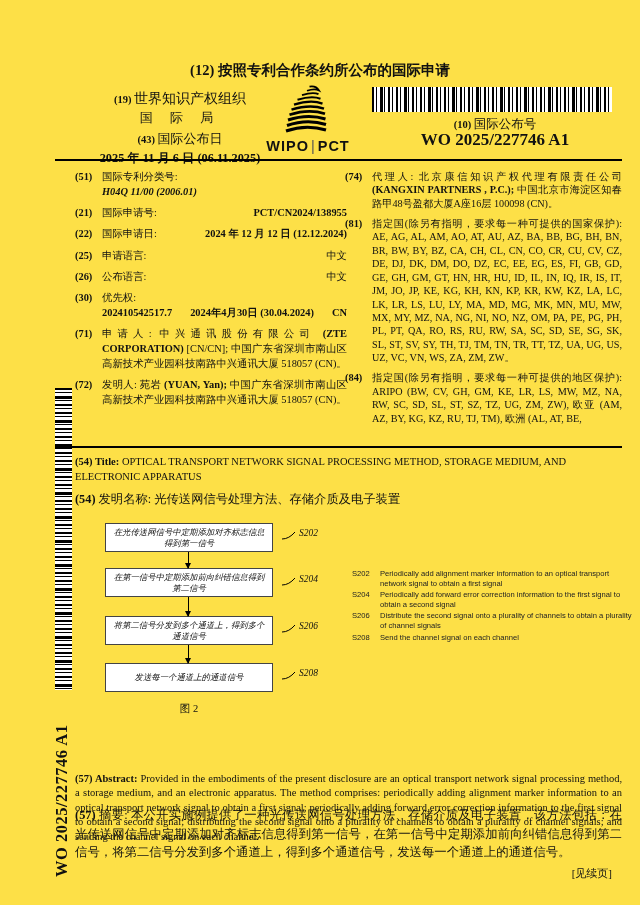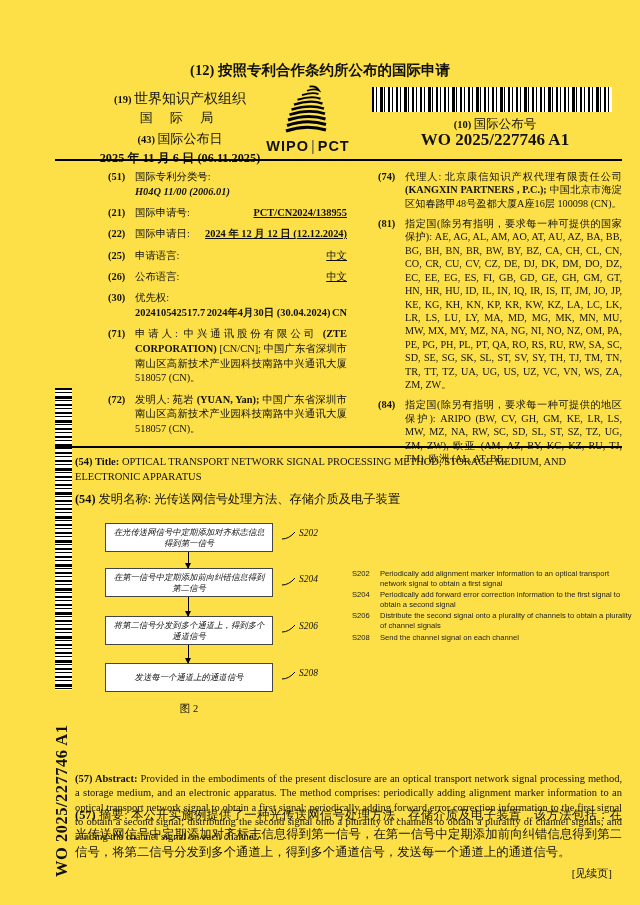--- a/index.html
+++ b/index.html
@@ -32,24 +32,24 @@
   
   .barcode-side { position:absolute; left:55px; top:388px; width:17px; height:302px;
     background:repeating-linear-gradient(180deg,#000 0 2px,#fff 2px 4px,#000 4px 5px,#fff 5px 8px,#000 8px 11px,#fff 11px 12px,#000 12px 13px,#fff 13px 16px,#000 16px 18px,#fff 18px 20px,#000 20px 21px,#fff 21px 24px); }
   .side-pubnum { position:absolute; left:52px; top:877px; transform:rotate(-90deg); transform-origin:0 0;
     font-weight:bold; font-size:16.5px; letter-spacing:0.5px; white-space:nowrap; }
 
   
   .bib { font-size:10.4px; line-height:1.42; text-align:justify; }
   .col-left  { position:absolute; left:75px;  top:170px; width:272px; }
   .col-right { position:absolute; left:345px; top:170px; width:277px; font-size:10.2px; line-height:1.32; }
-  .bib-entry { position:relative; padding-left:27px; margin-bottom:6.5px;margin-left:33px; }
+  .bib-entry { position:relative; padding-left:27px; margin-bottom:6.5px; }
   .bib-entry .fnum { position:absolute; left:0; top:0; font-weight:bold; font-size:10.4px; }
   .row-flex { display:flex; }
-  .row-flex .val { margin-left:auto; text-align:left;text-decoration:underline; }
+  .row-flex .val { margin-left:auto; text-align:left; }
   .bold { font-weight:bold; }
   .bolditalic { font-weight:bold; font-style:italic; }
   .prio-row { display:flex; justify-content:space-between; font-weight:bold; }
 
   
   .title-en { position:absolute; left:75px; top:455px; width:547px; font-size:10.5px; line-height:1.4; }
   .title-zh { position:absolute; left:75px; top:491px; width:547px; font-size:12.3px; }
 
   
   .fc-box { position:absolute; left:105px; width:168px; height:29px; border:1px solid #444;

